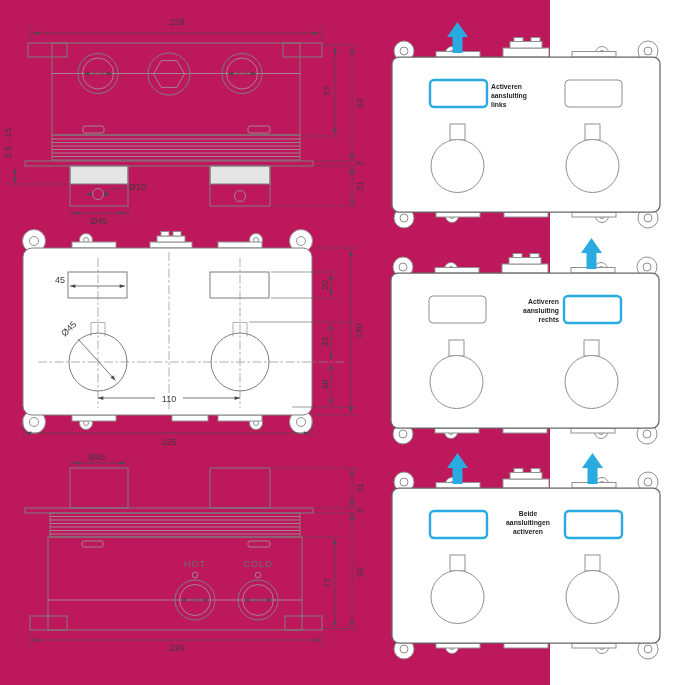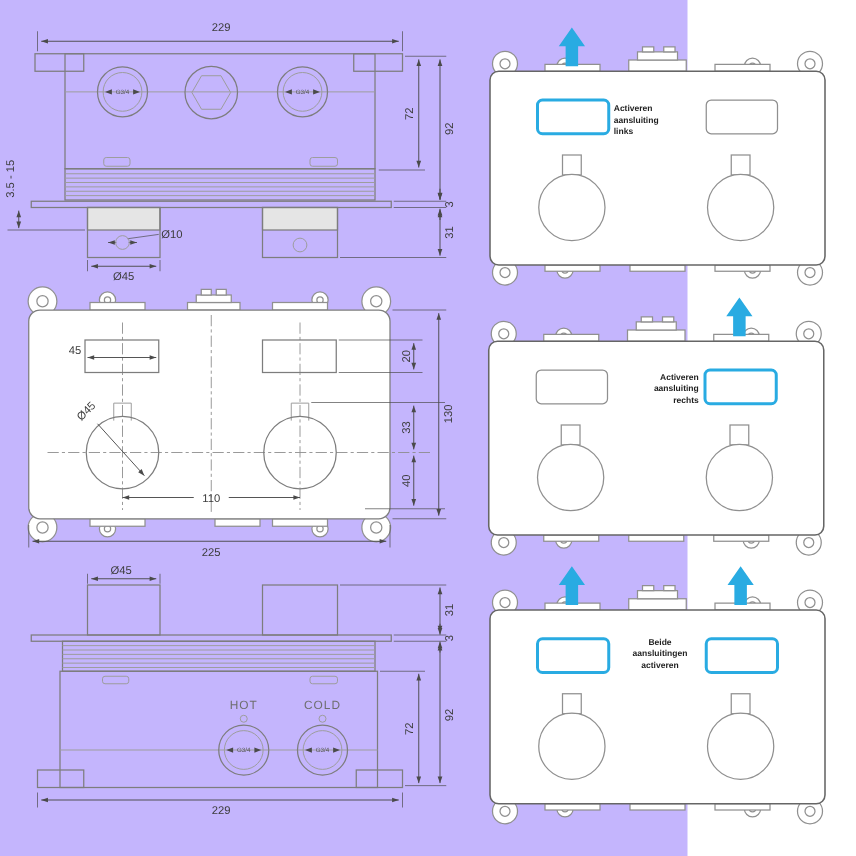--- a/index.html
+++ b/index.html
@@ -1,16 +1,16 @@
 <!DOCTYPE html>
 <html style="--accent: #29abe2;"><head>
 <meta charset="utf-8">
 <style>
   html,body{margin:0;padding:0;background:#fff}
-  .stage{position:relative;width:550px;height:685px;background:#c4b5fd;font-family:"Liberation Sans",sans-serif}
+  .stage{position:relative;width:550px;height:685px;background:#be185d;font-family:"Liberation Sans",sans-serif}
   svg{display:block}
   text{font-family:"Liberation Sans",sans-serif}
   .geo{fill:none;stroke:#7d7d7d;stroke-width:1}
   .geof{fill:#fff;stroke:#7d7d7d;stroke-width:1}
   .geo2{fill:none;stroke:#9d9d9d;stroke-width:.8}
   .fillg{fill:#e5e5e5;stroke:#7d7d7d;stroke-width:1}
   .dim{fill:none;stroke:#4a4a4a;stroke-width:.75}
   .ext{fill:none;stroke:#4a4a4a;stroke-width:.55}
   .cl{fill:none;stroke:#8c8c8c;stroke-width:.7;stroke-dasharray:9 2.5 2.5 2.5}
   .tri{fill:#4a4a4a}

